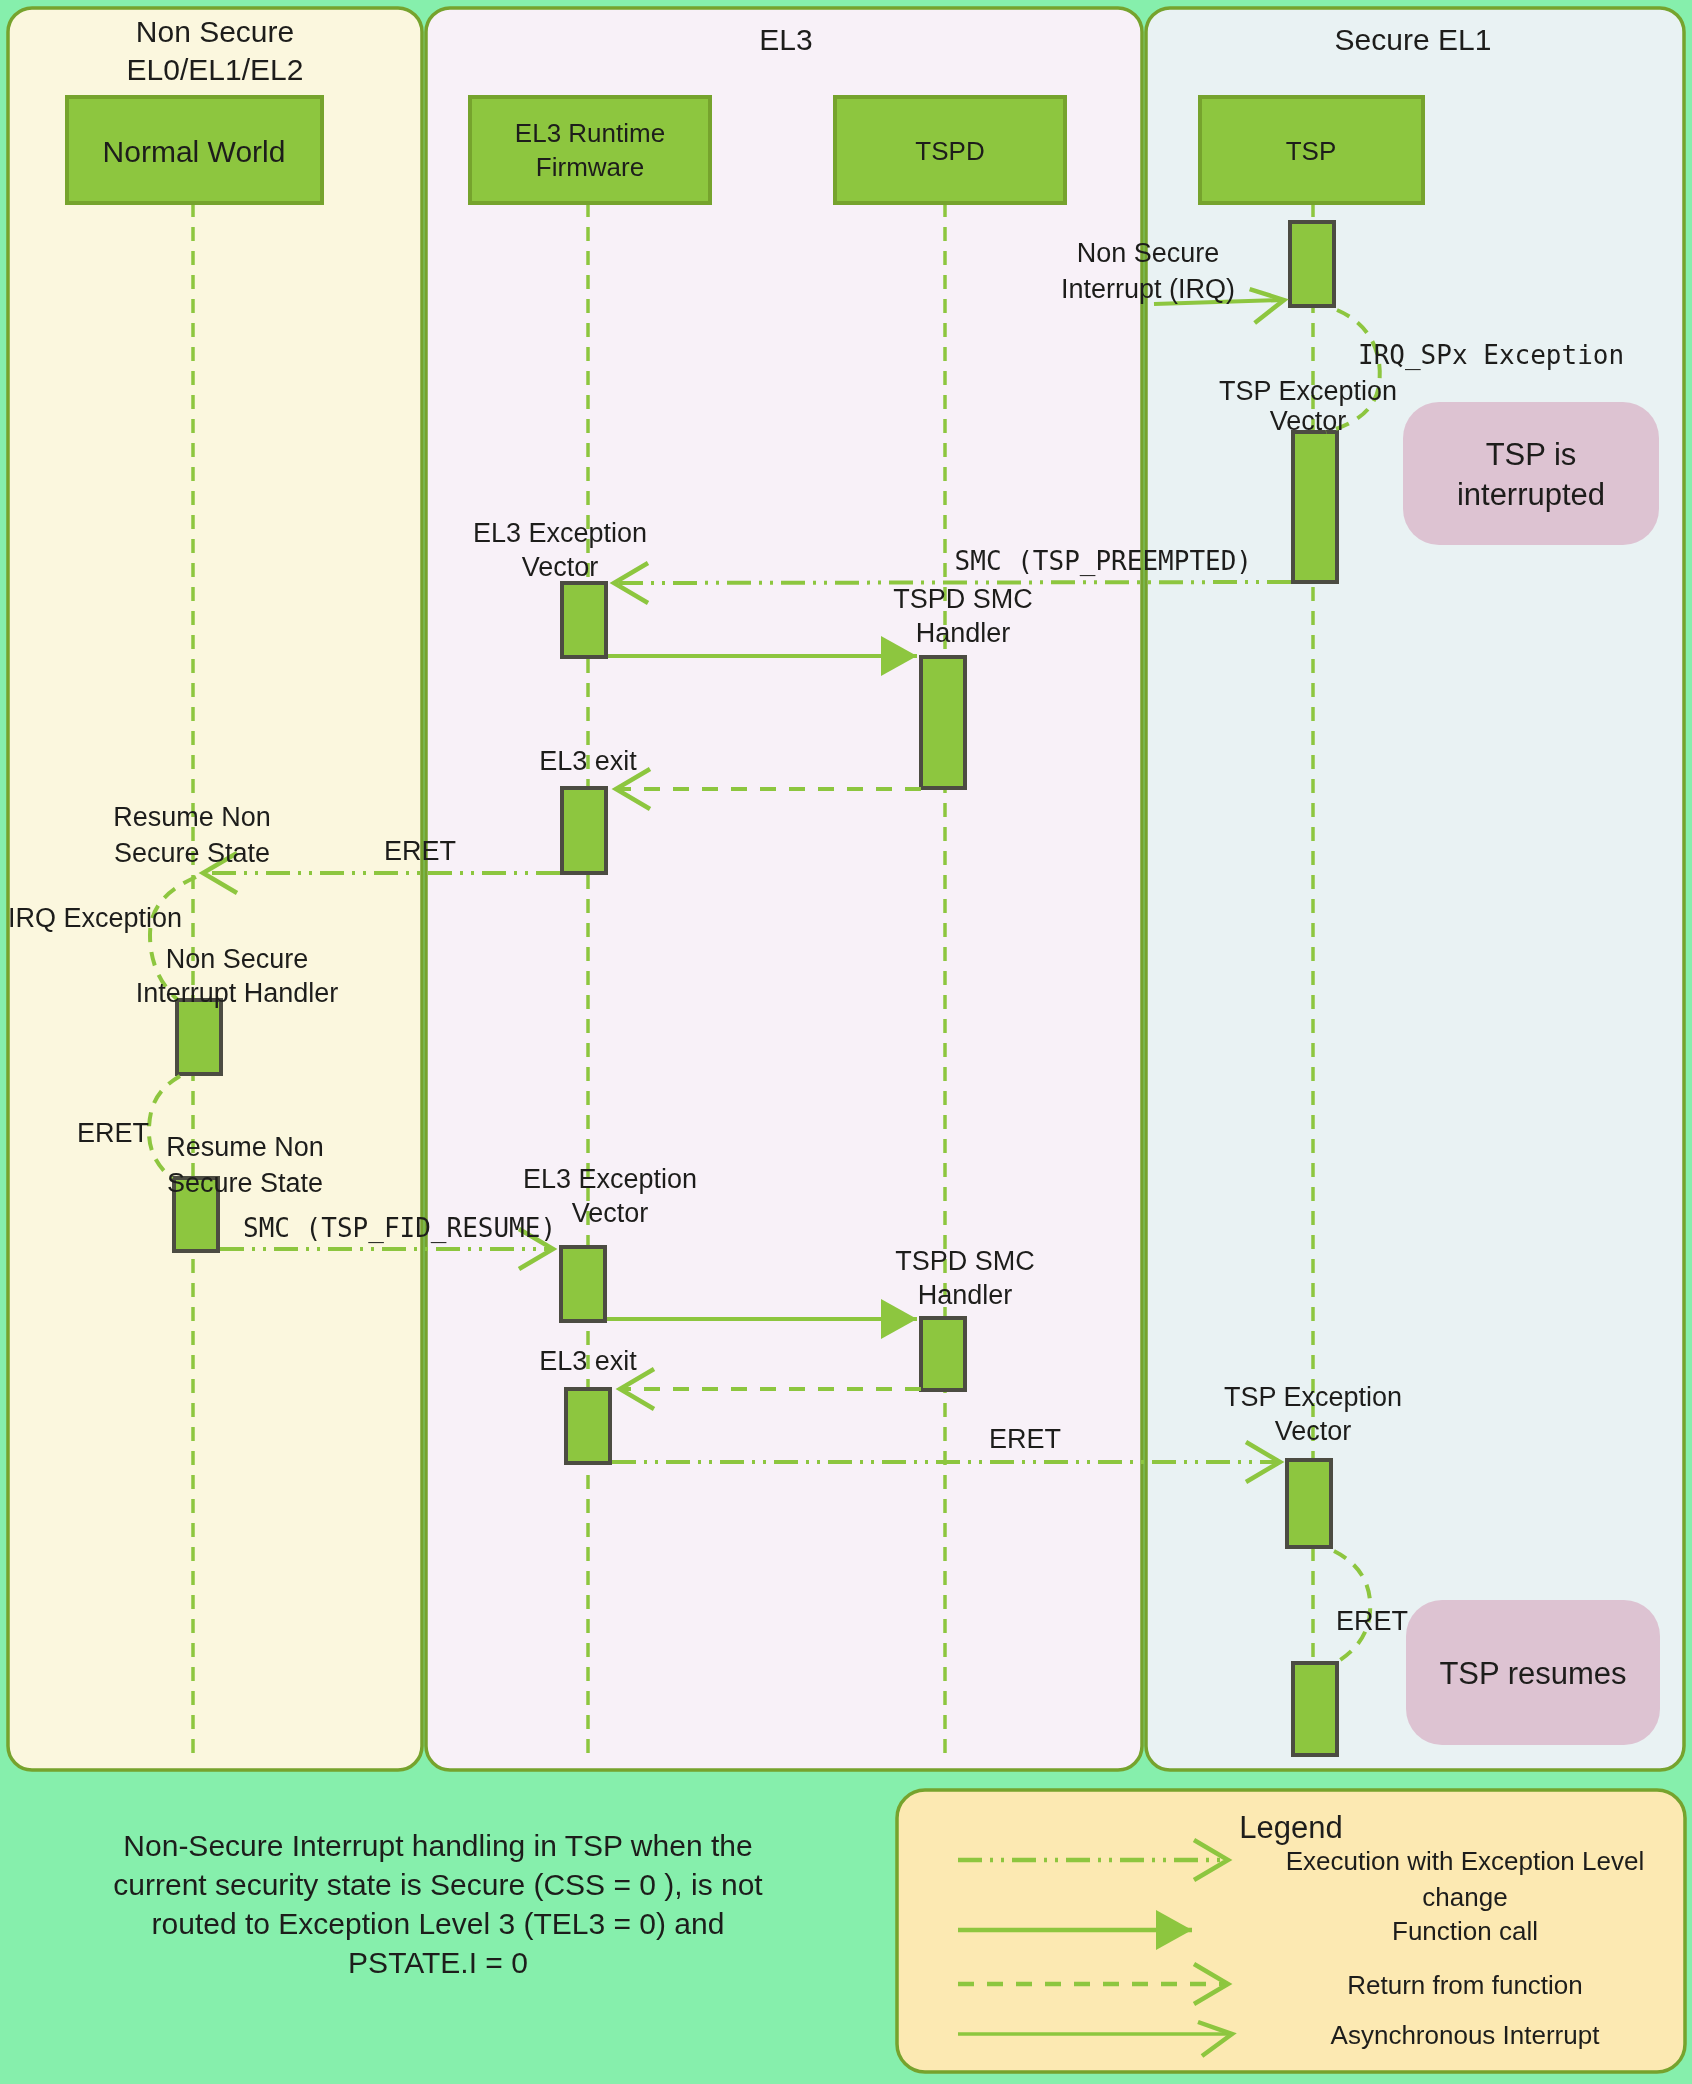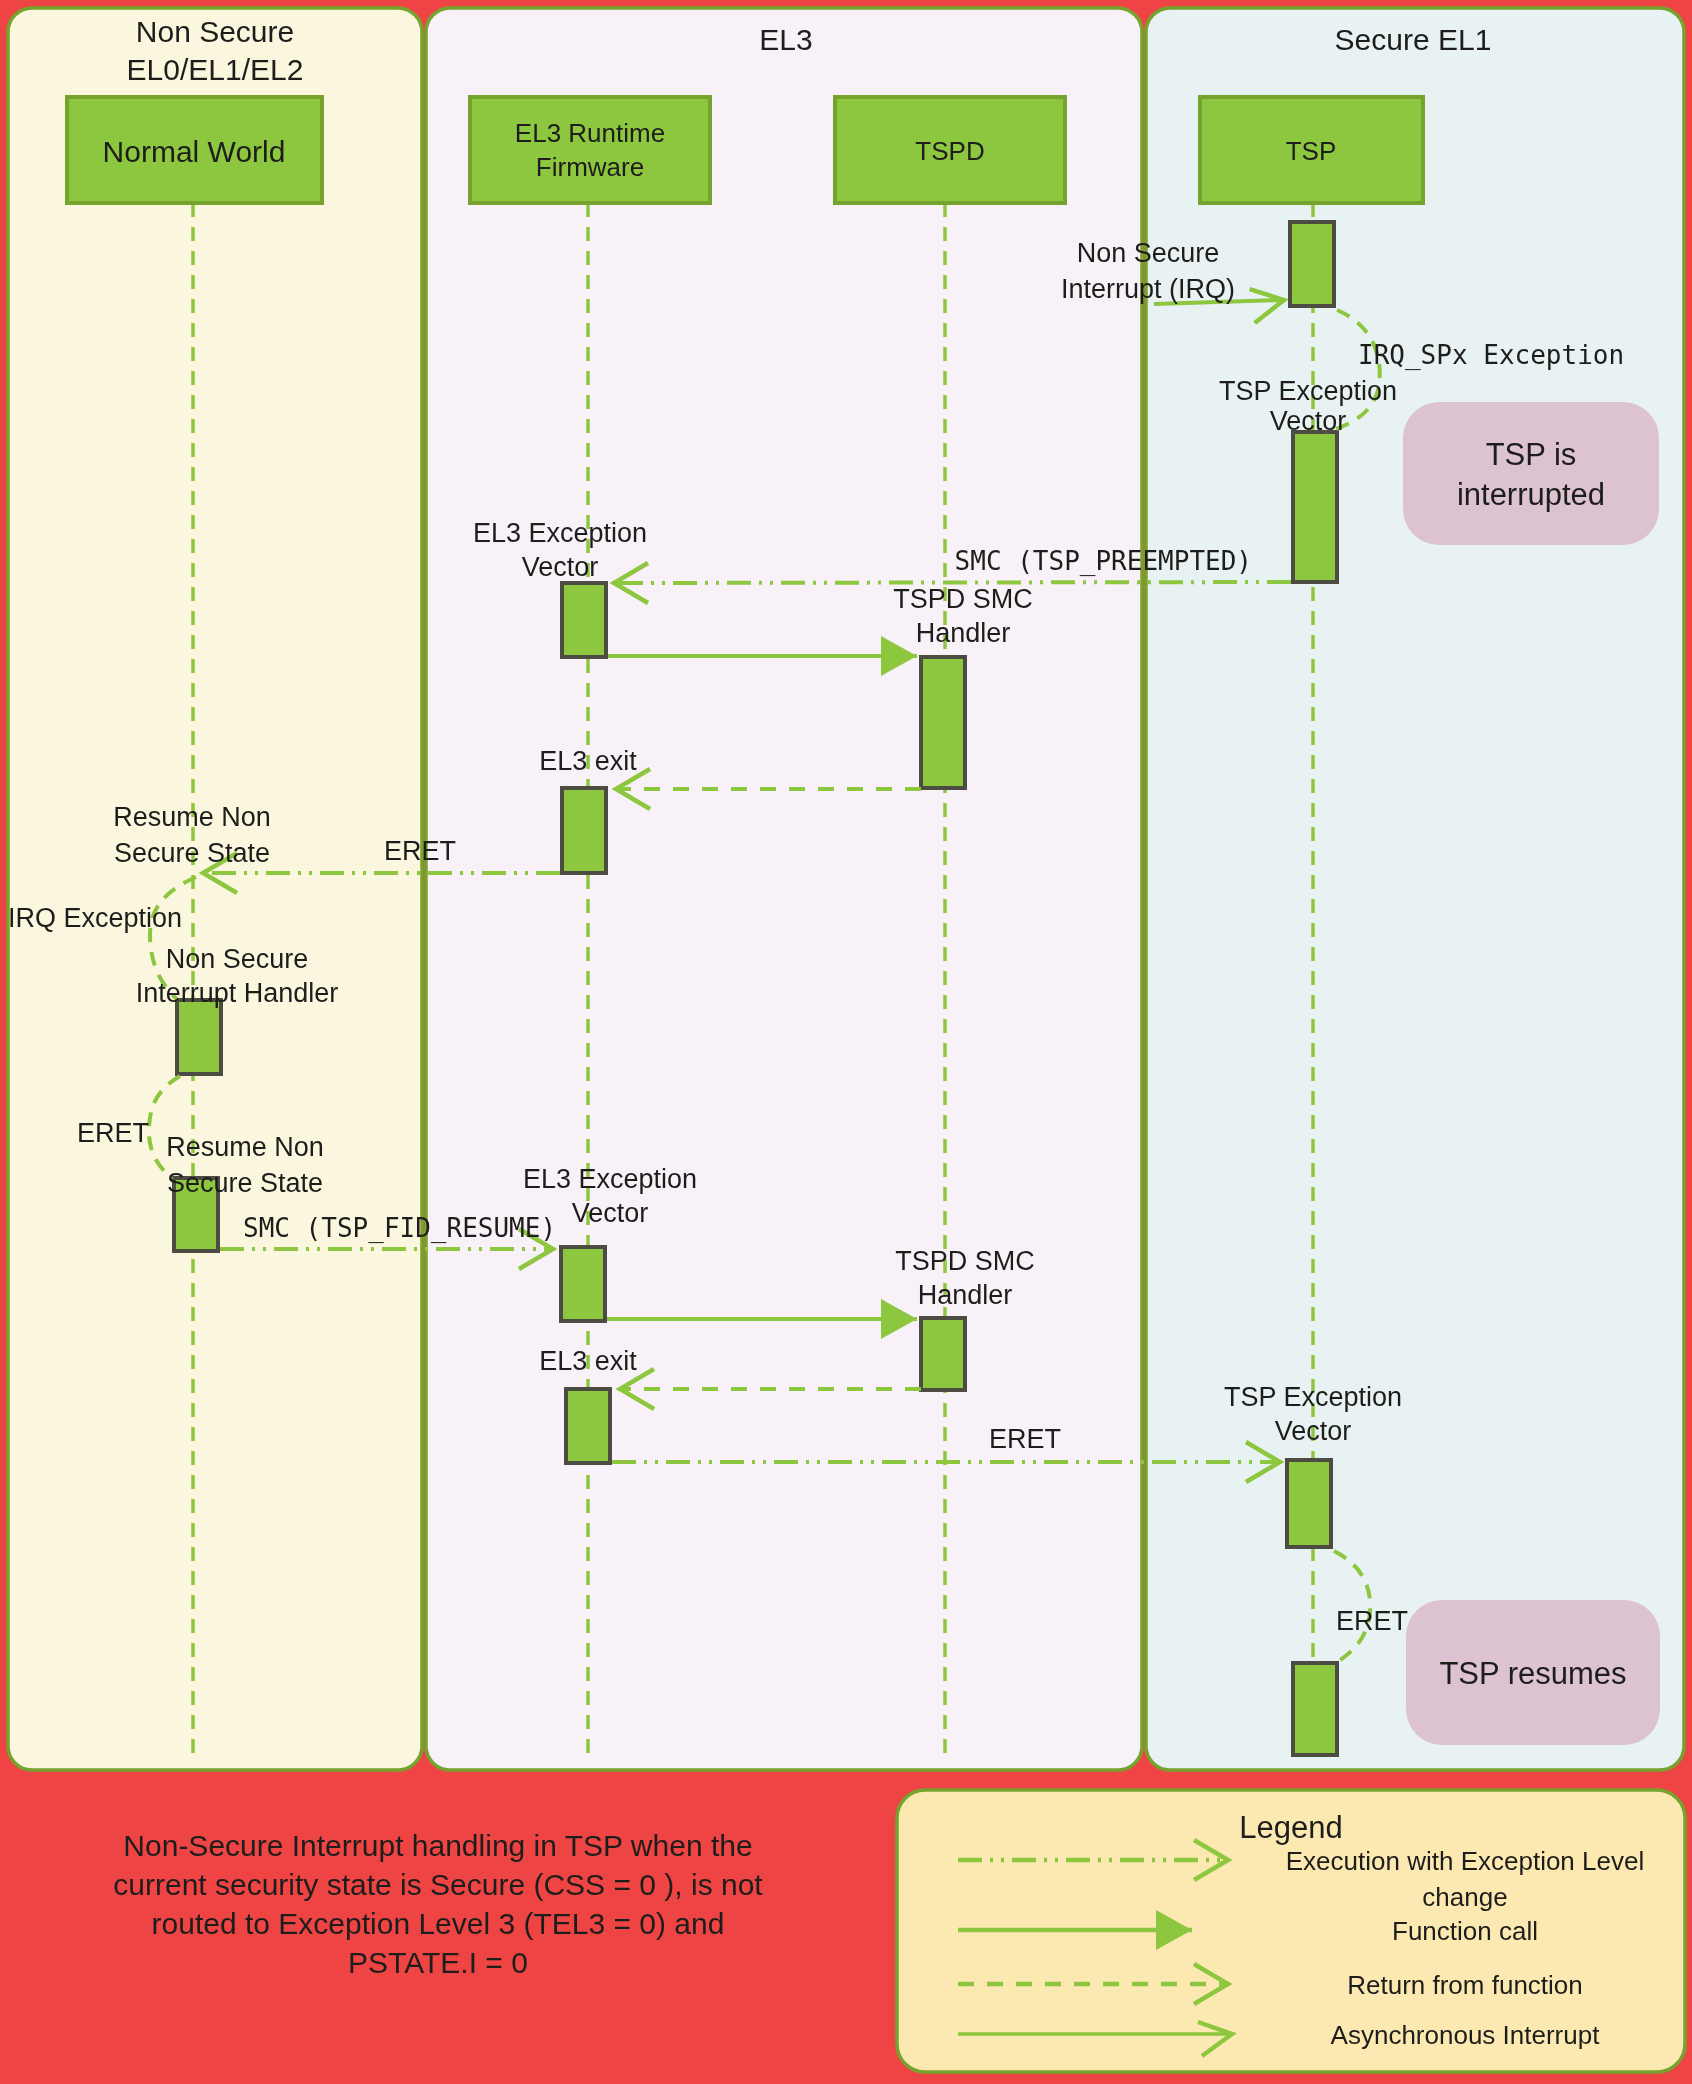--- a/index.html
+++ b/index.html
@@ -1,16 +1,16 @@
 <!DOCTYPE html>
 <html><head>
 <meta charset="utf-8">
 <style>
   html,body{margin:0;padding:0;background:#ffffff;}
-  .stage{position:relative;width:1692px;height:2084px;background:#ef4444;font-family:"Liberation Sans",sans-serif;}
+  .stage{position:relative;width:1692px;height:2084px;background:#86efac;font-family:"Liberation Sans",sans-serif;}
   svg{display:block;}
   text{fill:#1d1d1b;font-family:"Liberation Sans",sans-serif;}
   text.mono{font-family:"DejaVu Sans Mono",monospace;}
   .panel-title{font-size:30px;}
   .actor-label{font-size:26px;}
   .actor-label-big{font-size:30px;}
   .msg{font-size:27px;}
   .msg-mono{font-size:26px;}
   .note-text{font-size:31px;}
   .caption-text{font-size:30px;}

